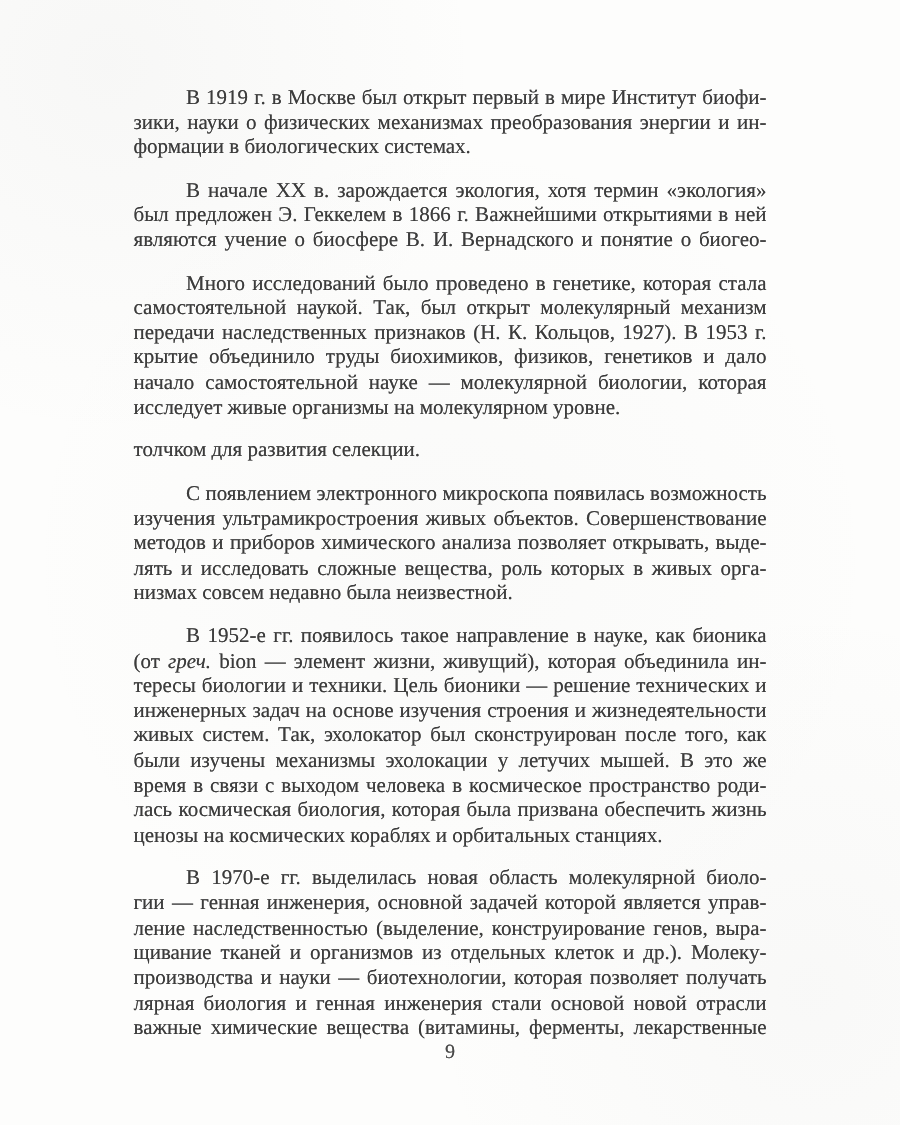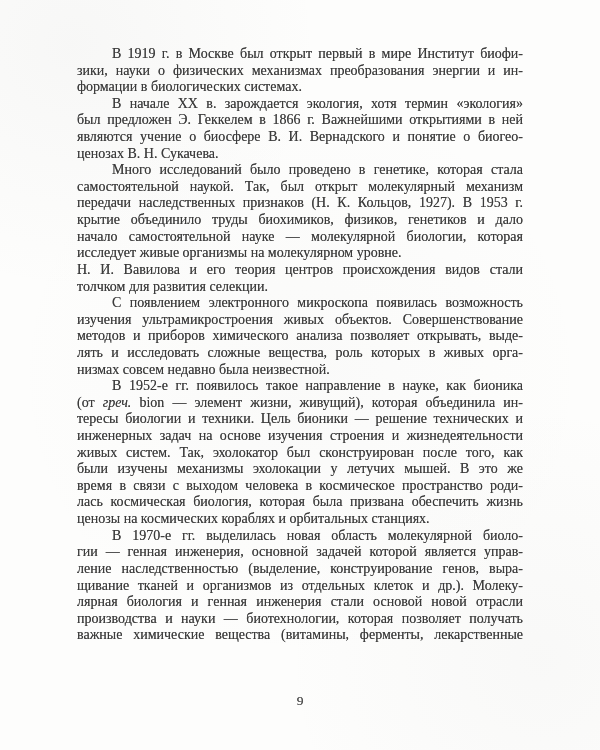--- a/index.html
+++ b/index.html
@@ -23,21 +23,21 @@
       radial-gradient(circle at 90% 88%, rgba(140,140,140,0.04), transparent 30%),
       radial-gradient(circle at 50% 50%, rgba(160,160,160,0.03), transparent 60%);
   }
   .text-block {
     position: absolute;
     left: 77px;
     top: 46px;
     width: 446px;
   }
   .paragraph {
-    margin: 0;
+    margin: 12px;
     padding: 0;
   }
   .line {
     height: 16.62px;
     line-height: 16.62px;
     font-size: 14px;
     color: #3c3c3c;
     text-align: justify;
     text-align-last: justify;
     overflow: hidden;
@@ -73,32 +73,30 @@
   <div class="text-block">
       <div class="paragraph">
         <div class="line first">В 1919 г. в Москве был открыт первый в мире Институт биофи-</div>
         <div class="line">зики, науки о физических механизмах преобразования энергии и ин-</div>
         <div class="line last">формации в биологических системах.</div>
       </div>
       <div class="paragraph">
         <div class="line first">В начале XX в. зарождается экология, хотя термин «экология»</div>
         <div class="line">был предложен Э. Геккелем в 1866 г. Важнейшими открытиями в ней</div>
         <div class="line">являются учение о биосфере В. И. Вернадского и понятие о биогео-</div>
-        <div class="line last">ценозах В. Н. Сукачева.</div>
       </div>
       <div class="paragraph">
         <div class="line first">Много исследований было проведено в генетике, которая стала</div>
         <div class="line">самостоятельной наукой. Так, был открыт молекулярный механизм</div>
         <div class="line">передачи наследственных признаков (Н. К. Кольцов, 1927). В 1953 г.</div>
         <div class="line">крытие объединило труды биохимиков, физиков, генетиков и дало</div>
         <div class="line">начало самостоятельной науке — молекулярной биологии, которая</div>
         <div class="line last">исследует живые организмы на молекулярном уровне.</div>
       </div>
       <div class="paragraph">
-        <div class="line">Н. И. Вавилова и его теория центров происхождения видов стали</div>
         <div class="line last">толчком для развития селекции.</div>
       </div>
       <div class="paragraph">
         <div class="line first">С появлением электронного микроскопа появилась возможность</div>
         <div class="line">изучения ультрамикростроения живых объектов. Совершенствование</div>
         <div class="line">методов и приборов химического анализа позволяет открывать, выде-</div>
         <div class="line">лять и исследовать сложные вещества, роль которых в живых орга-</div>
         <div class="line last">низмах совсем недавно была неизвестной.</div>
       </div>
       <div class="paragraph">
@@ -110,19 +108,19 @@
         <div class="line">были изучены механизмы эхолокации у летучих мышей. В это же</div>
         <div class="line">время в связи с выходом человека в космическое пространство роди-</div>
         <div class="line">лась космическая биология, которая была призвана обеспечить жизнь</div>
         <div class="line last">ценозы на космических кораблях и орбитальных станциях.</div>
       </div>
       <div class="paragraph">
         <div class="line first">В 1970-е гг. выделилась новая область молекулярной биоло-</div>
         <div class="line">гии — генная инженерия, основной задачей которой является управ-</div>
         <div class="line">ление наследственностью (выделение, конструирование генов, выра-</div>
         <div class="line">щивание тканей и организмов из отдельных клеток и др.). Молеку-</div>
+        <div class="line">производства и науки — биотехнологии, которая позволяет получать</div>
         <div class="line">лярная биология и генная инженерия стали основой новой отрасли</div>
-        <div class="line">производства и науки — биотехнологии, которая позволяет получать</div>
         <div class="line">важные химические вещества (витамины, ферменты, лекарственные</div>
       </div>
     </div>
   <div class="page-number">9</div>
 </div>
 
 </body></html>

